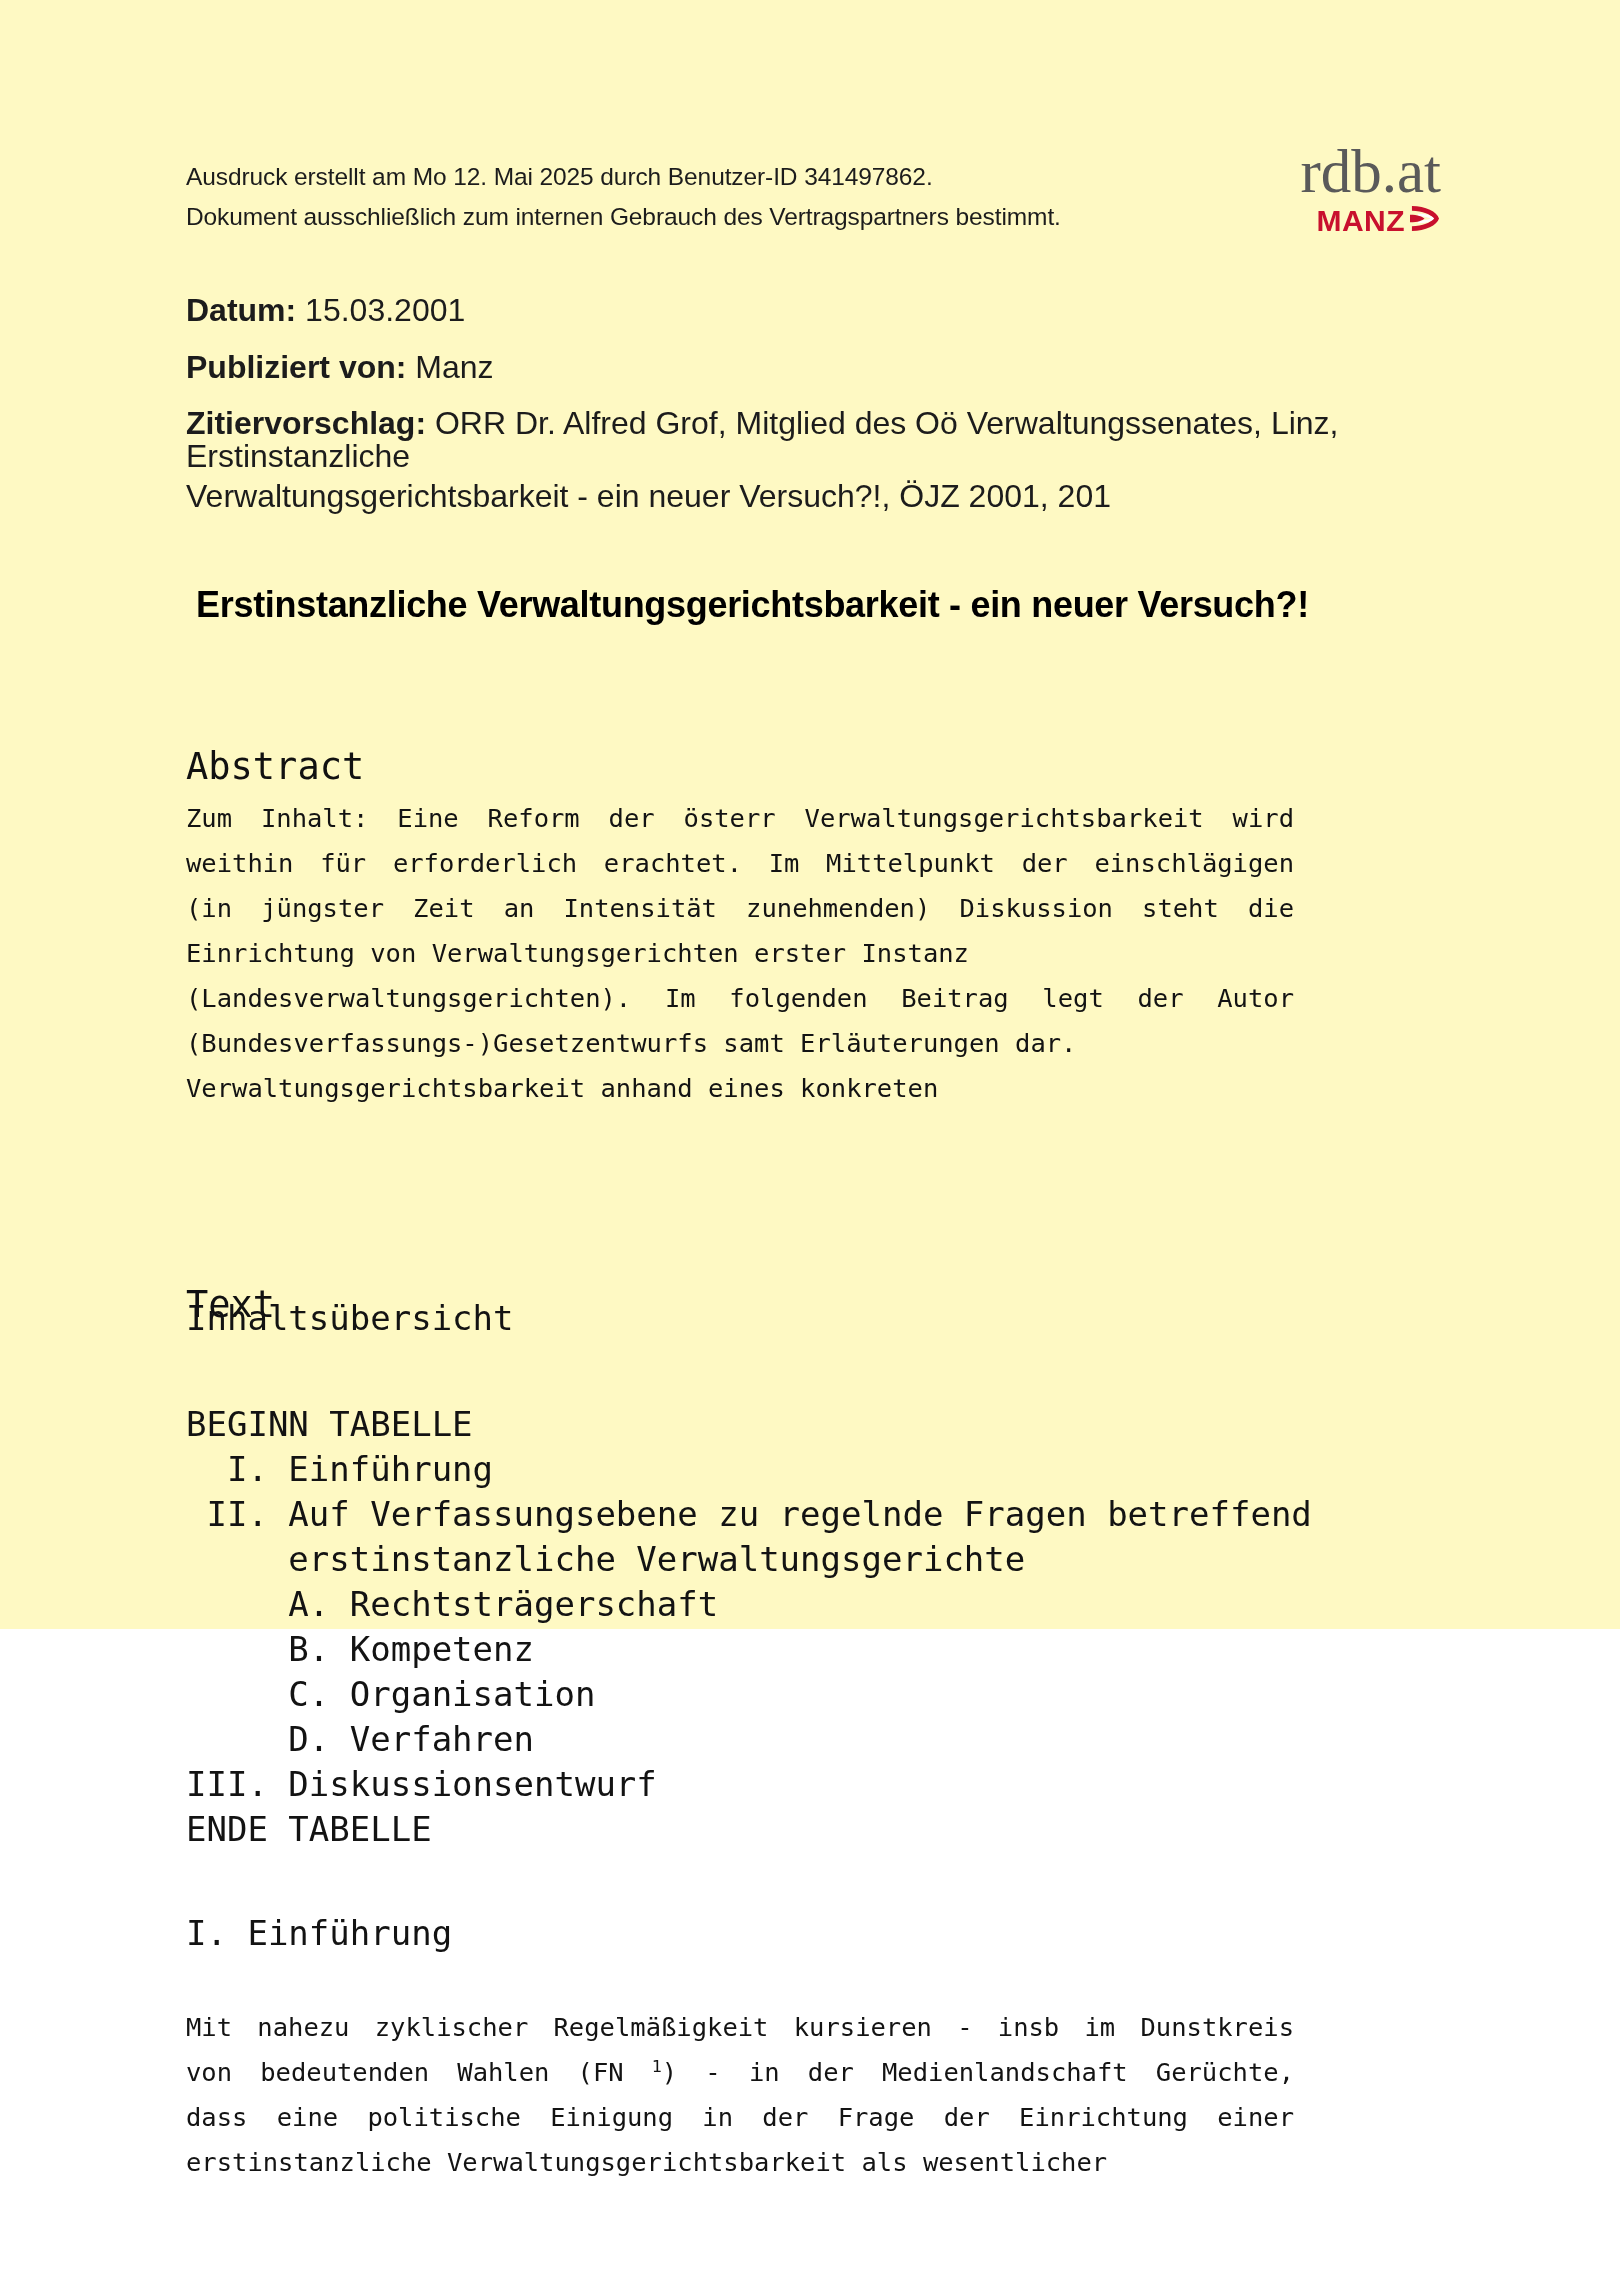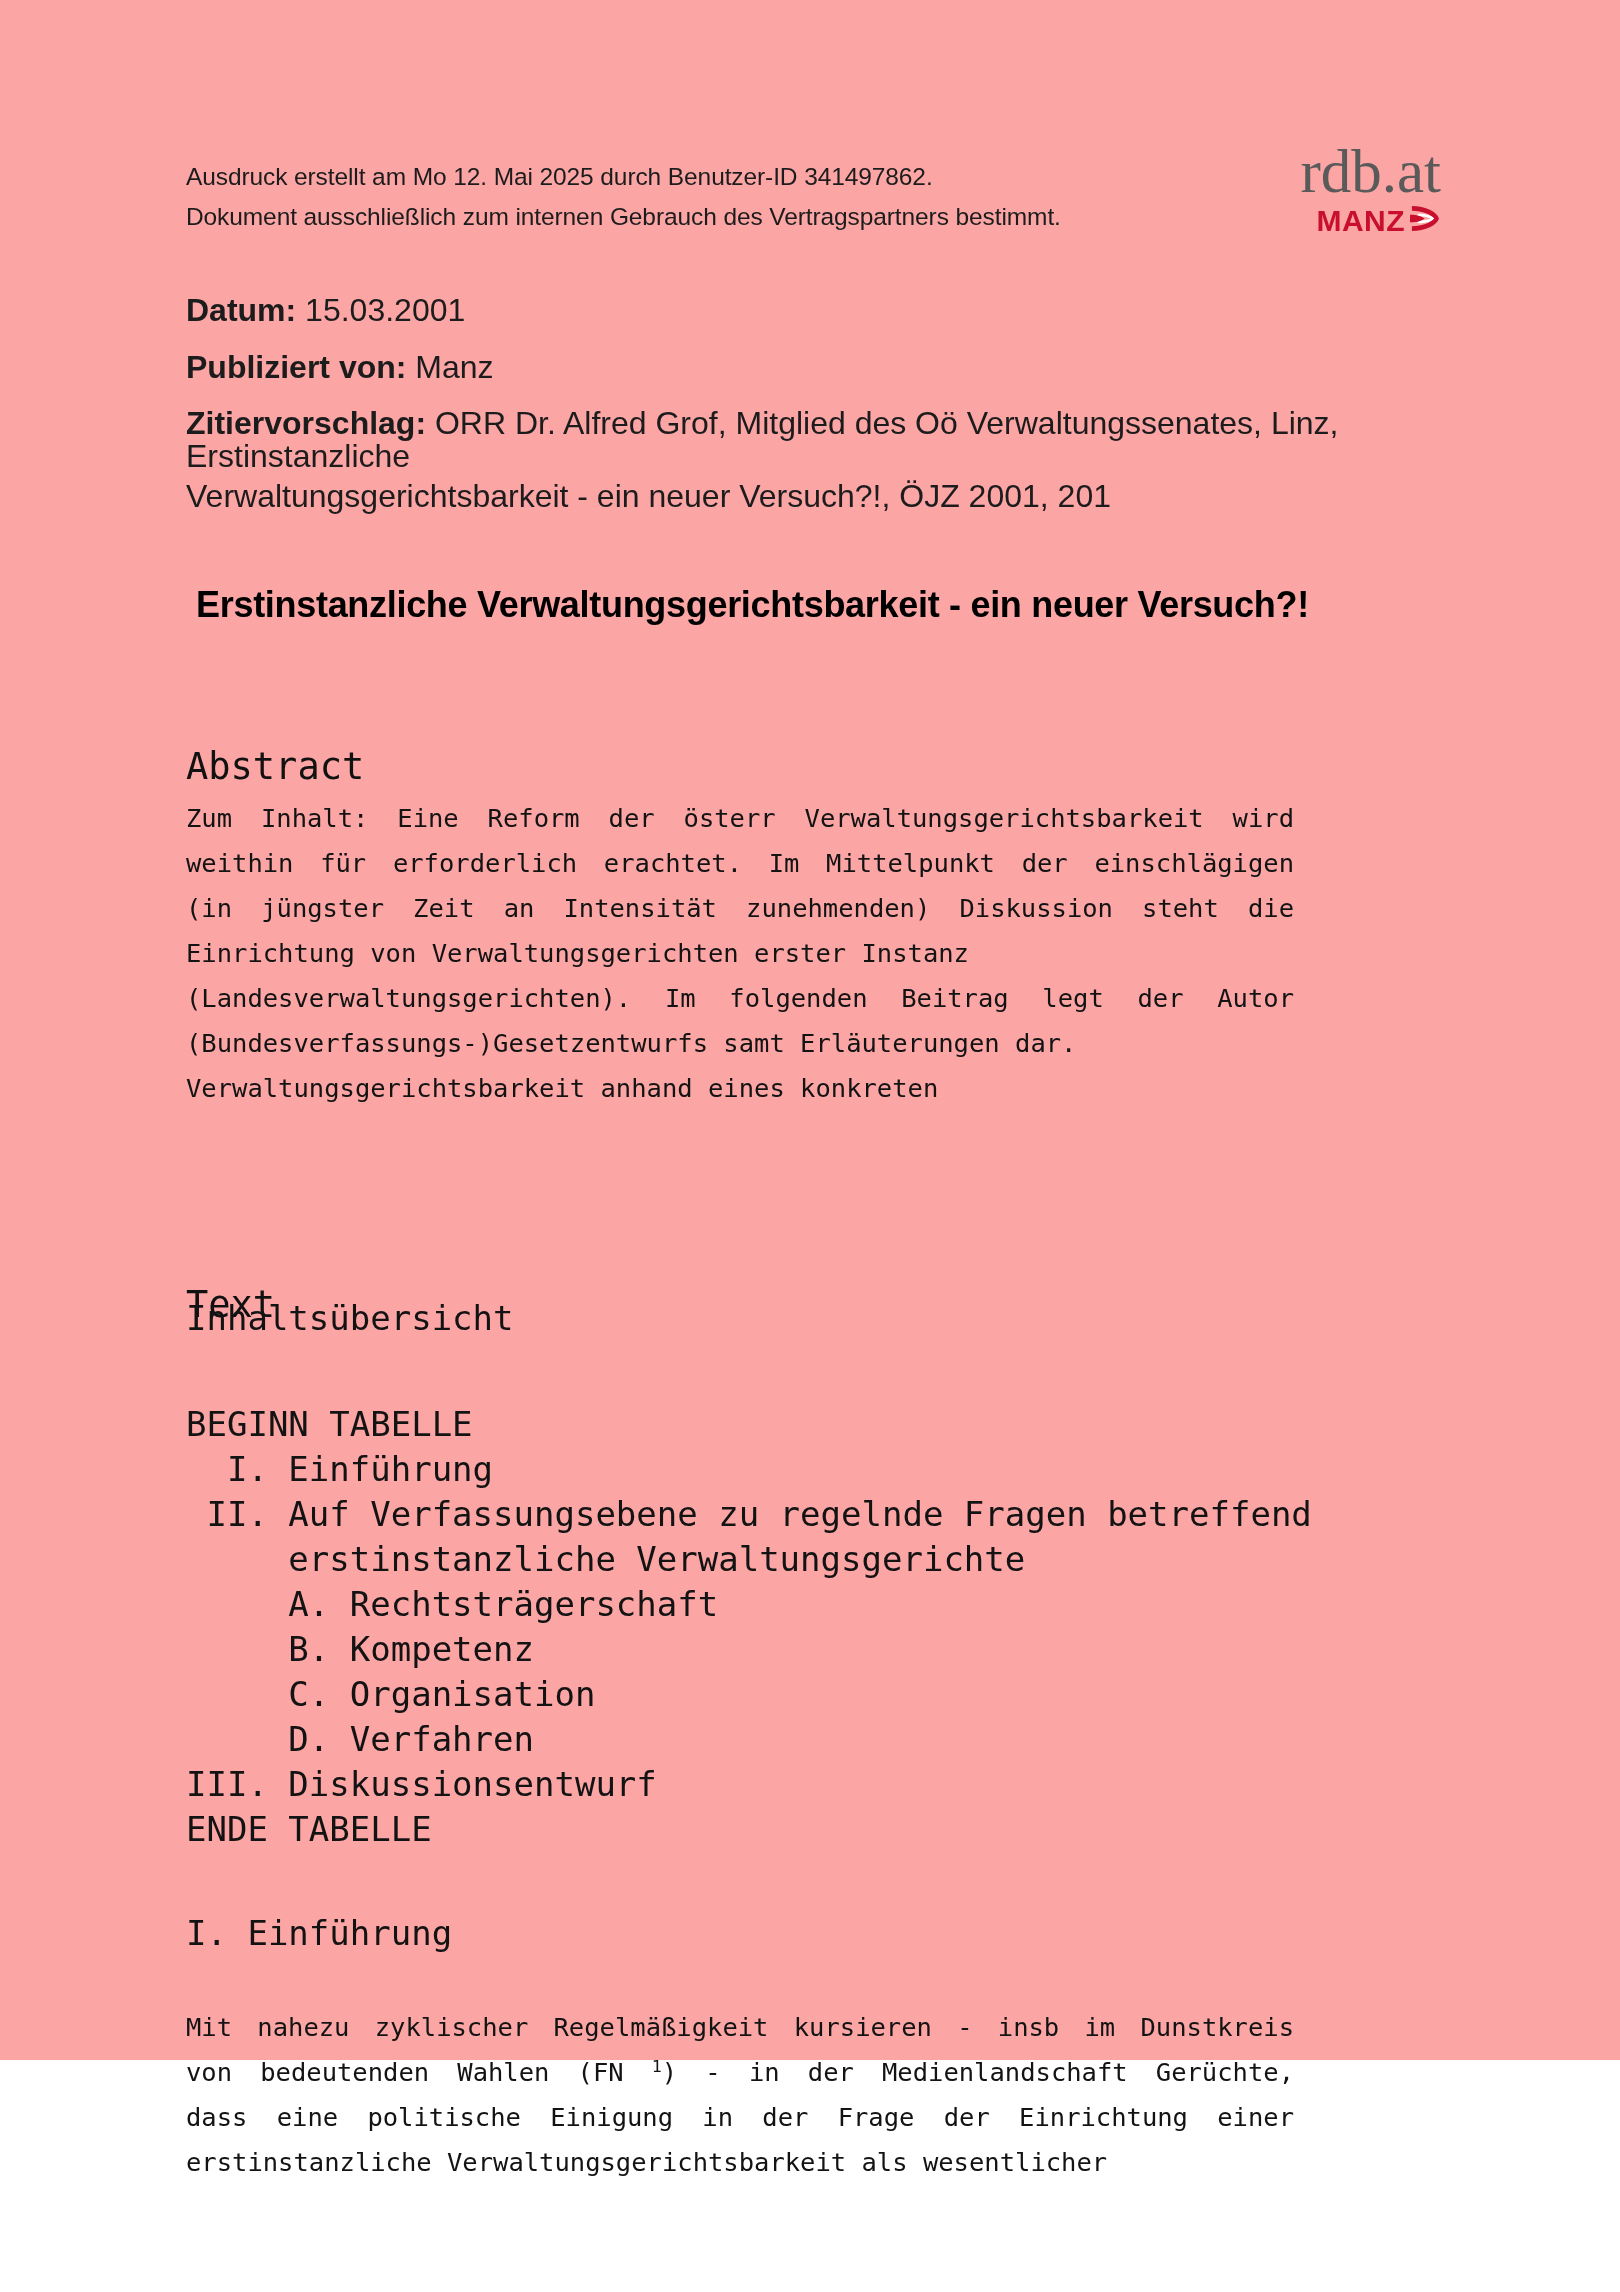--- a/index.html
+++ b/index.html
@@ -13,22 +13,22 @@
     position: relative;
     font-family: "Liberation Sans", sans-serif;
     color: #1a1a1a;
     overflow: hidden;
   }
 
   .page {
     position: absolute;
     left: 0; top: 0;
     width: 1620px;
-    height: 2060px;
-    background: #fca5a5;
+    height: 1629px;
+    background: #fef9c3;
   }
 
   
   .header {
     position: absolute;
     left: 186px;
     top: 157px;
     width: 1255px;
     display: flex;
     justify-content: space-between;

